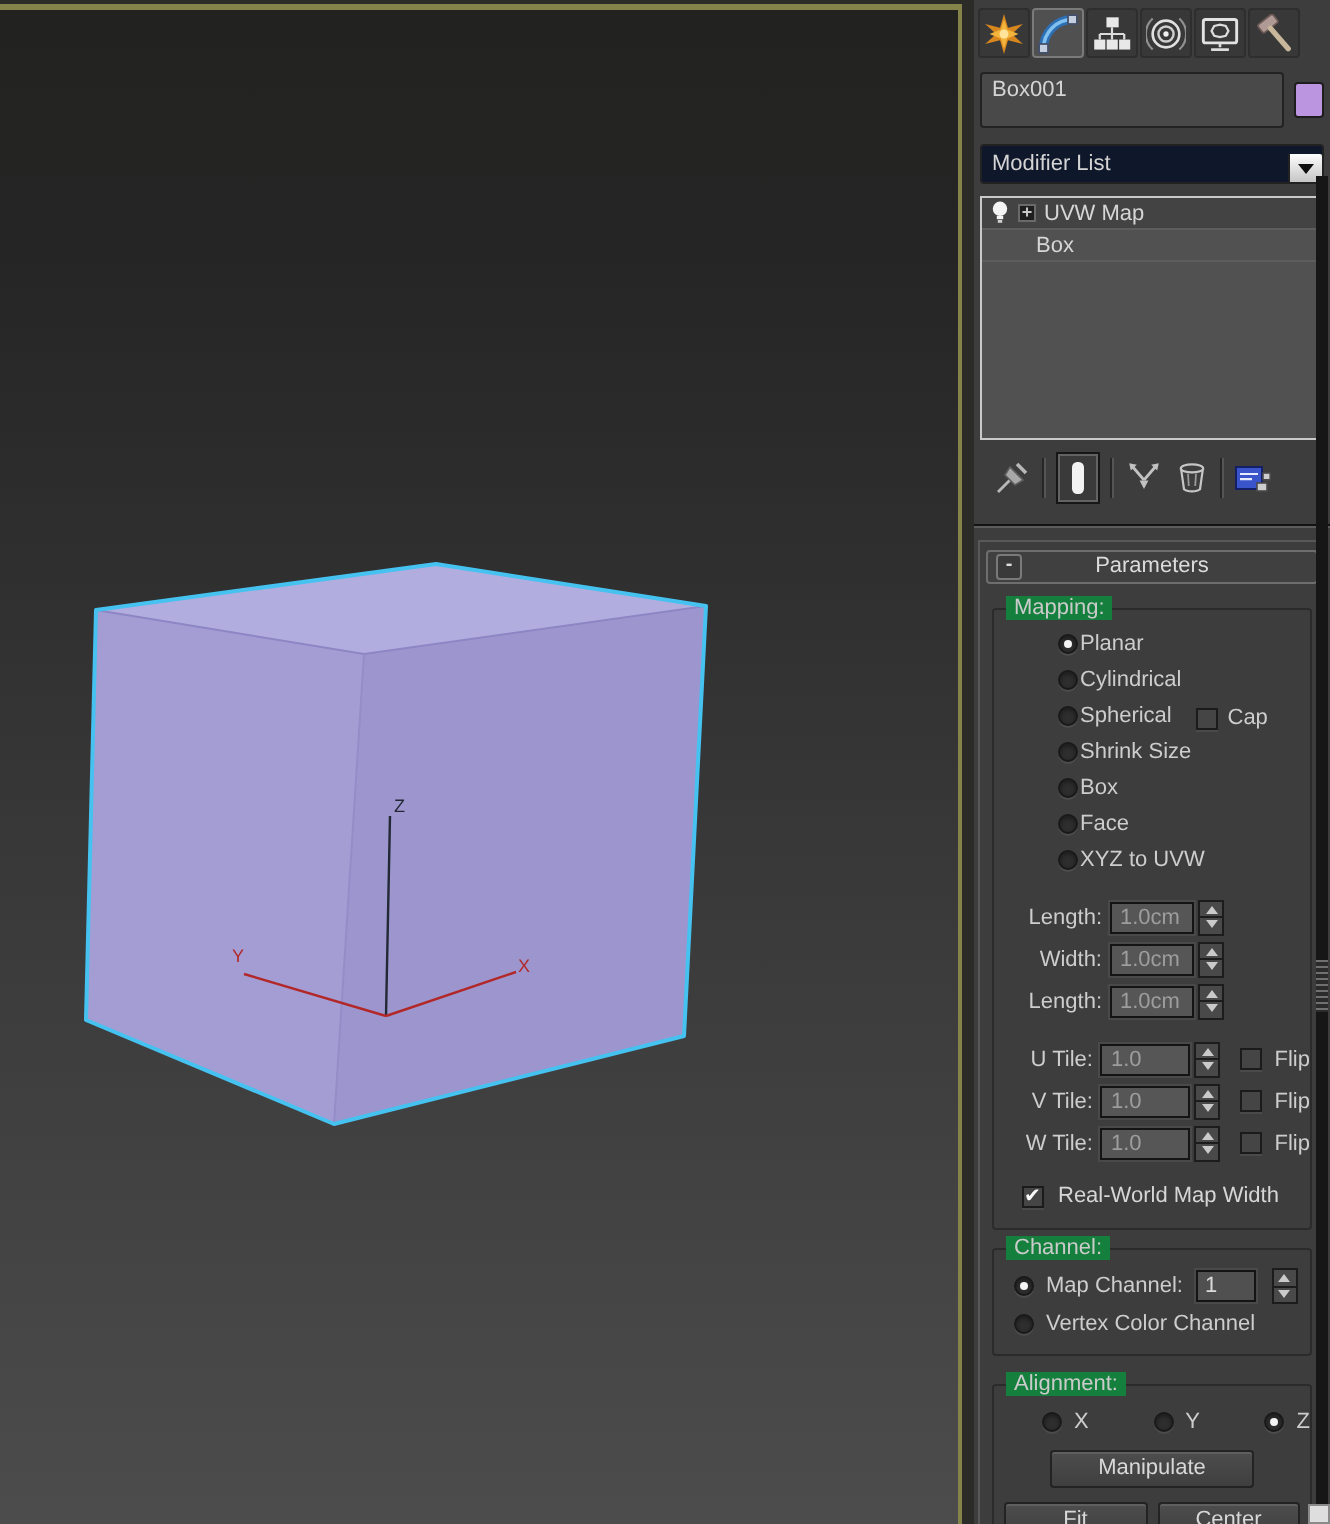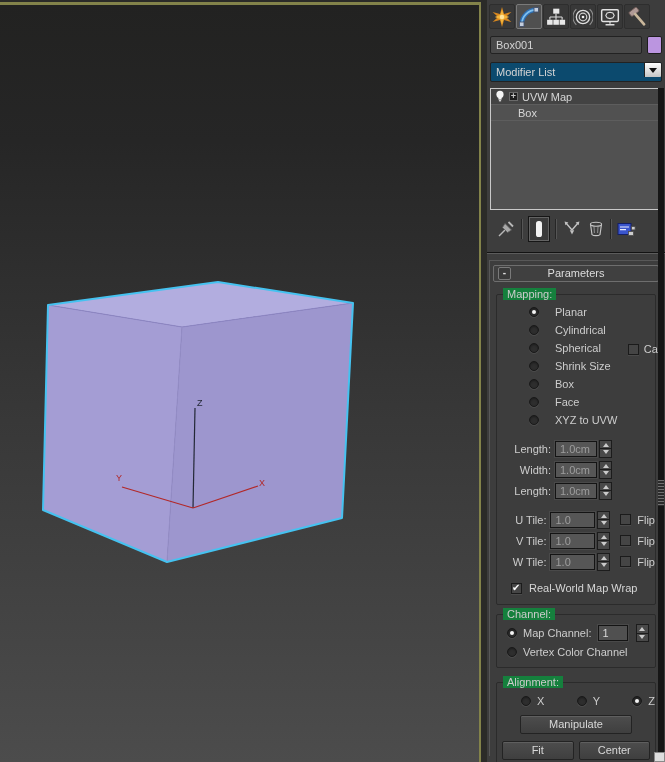--- a/index.html
+++ b/index.html
@@ -19,27 +19,27 @@
   
   .panel { position:absolute; left:487px; top:0; width:178px; height:762px; background:#3d3d3d; }
   .tabs { display:flex; gap:1px; padding:4px 1px 0 2px; }
   .tab {
     width:26px; height:25px; background:#383838; border:1px solid #2e2e2e; border-radius:2px;
     display:flex; align-items:center; justify-content:center;
   }
   .tab.on { background:#505050; border-color:#7a7a7a; }
   .name-row { display:flex; align-items:center; gap:5px; margin:7px 3px 0 3px; }
   .name-input {
-    flex:1; height:18px; background:#494949; border:1px solid #222; border-radius:2px;
+    flex:1; height:28px; background:#494949; border:1px solid #222; border-radius:2px;
     padding:0 5px; line-height:16px; color:#d4d4d4;
   }
   .swatch { width:15px; height:18px; border:1px solid #1d1d1d; border-radius:2px; }
   .modlist {
-    display:flex; align-items:flex-start; margin:8px 3px 0 3px; height:20px;
-    background:#0c4a6e; border:1px solid #222; border-radius:2px;
+    display:flex; align-items:flex-end; margin:8px 3px 0 3px; height:20px;
+    background:#0f172a; border:1px solid #222; border-radius:2px;
   }
   .modlist-label { flex:1; line-height:18px; padding-left:5px; color:#d4d4d4; }
   .modlist-arrow {
     width:17px; background:linear-gradient(#fdfdfd,#c6c6c6); border-left:1px solid #222;
     border-radius:0 1px 1px 0; display:flex; align-items:center; justify-content:center;
   }
   .arrow-dn { width:0; height:0; border:4px solid transparent; border-top:5px solid #101010; margin-top:5px; }
   .stack {
     margin:6px 4px 0 3px; height:122px; background:#515151; border:1px solid #c9c9c9; overflow:hidden;
   }
@@ -63,21 +63,21 @@
     position:relative; margin:4px 3px 0 3px; height:17px; border:1px solid #6e6e6e; border-radius:2px;
     background:#404040; text-align:center; line-height:15px; color:#dcdcdc;
   }
   .collapse-btn {
     position:absolute; left:4px; top:1px; width:13px; height:13px; border:1px solid #7a7a7a; border-radius:2px;
     background:#3a3a3a; color:#ddd; font-weight:bold; line-height:10px; text-align:center; font-size:10px;
   }
   .grp { position:relative; border:1px solid #2b2b2b; border-radius:2px; }
   .grp-label { position:absolute; top:-7px; left:6px; background:#15803d; padding:0 4px; color:#cbcbcb; }
   .grp-mapping { margin:12px 6px 0 6px; padding:8px 0 7px; }
-  .radio-row { display:flex; align-items:center; gap:16px; height:18px; padding-left:32px; }
+  .radio-row { display:flex; align-items:center; gap:1px; height:18px; padding-left:32px; }
   .radio {
     width:10px; height:10px; border-radius:50%; background:#2e2e2e; border:1px solid #191919;
     box-shadow:0 1px 0 rgba(255,255,255,.08), inset 0 1px 2px #1c1c1c; position:relative; flex:none;
   }
   .radio.on::after { content:""; position:absolute; left:2px; top:2px; width:4px; height:4px; border-radius:50%; background:#f4f4f4; }
   .check {
     width:11px; height:11px; background:#454545; border:1px solid #1b1b1b;
     box-shadow:0 1px 0 rgba(255,255,255,.07); position:relative; flex:none;
   }
   .check.on::after { content:"\2714"; position:absolute; left:0px; top:-2px; color:#fafafa; font-size:10px; }
@@ -103,21 +103,21 @@
   .grp-channel { margin:9px 6px 0 6px; padding:8px 0 6px; }
   .chan-row { display:flex; align-items:center; gap:6px; height:20px; padding-left:10px; }
   .chan-row2 { display:flex; align-items:center; gap:6px; height:18px; padding-left:10px; }
   .grp-align { margin:14px 6px 0 6px; padding:10px 0 10px; }
   .axes-row { display:flex; align-items:center; height:16px; padding-left:24px; gap:6px; }
   .axis-gap { width:22px; }
   .btn {
     background:linear-gradient(#4d4d4d,#3f3f3f); border:1px solid #232323; border-radius:2px;
     box-shadow:inset 0 1px 0 #5f5f5f; color:#d8d8d8; text-align:center; height:19px; line-height:17px;
   }
-  .manip-btn { width:112px; margin:6px auto 0; display:block; }
+  .manip-btn { width:102px; margin:6px auto 0; display:block; }
   .btn-grid { display:grid; grid-template-columns:1fr 1fr; gap:6px 5px; margin:7px 5px 0 5px; }
   
   .pscroll { position:absolute; left:658px; top:88px; width:6px; height:674px; background:#161616; }
   .pscroll-grip {
     position:absolute; left:0; top:392px; width:6px; height:26px;
     background:repeating-linear-gradient(180deg,#707070 0 1px,#2b2b2b 1px 3px);
   }
   .resize-corner { position:absolute; left:654px; top:752px; width:11px; height:10px; background:#dedede; border:1px solid #8a8a8a; }
 </style>
 </head>
@@ -389,21 +389,21 @@
               </span>
             </span>
           <span class="flip-gap"></span>
           <span class="check"></span>
           <span style="margin-left:6px;">Flip</span>
         </div>
       </div>
 
       <div class="rw-row">
         <span class="check on"></span>
-        <span>Real-World Map Wrap</span>
+        <span>Real-World Map Width</span>
       </div>
     </div>
 
     <div class="grp grp-channel">
       <span class="grp-label">Channel:</span>
       <div class="chan-row">
         <span class="radio on"></span>
         <span>Map Channel:</span>
         <span class="field chan">1</span>
         <span class="spinner">

